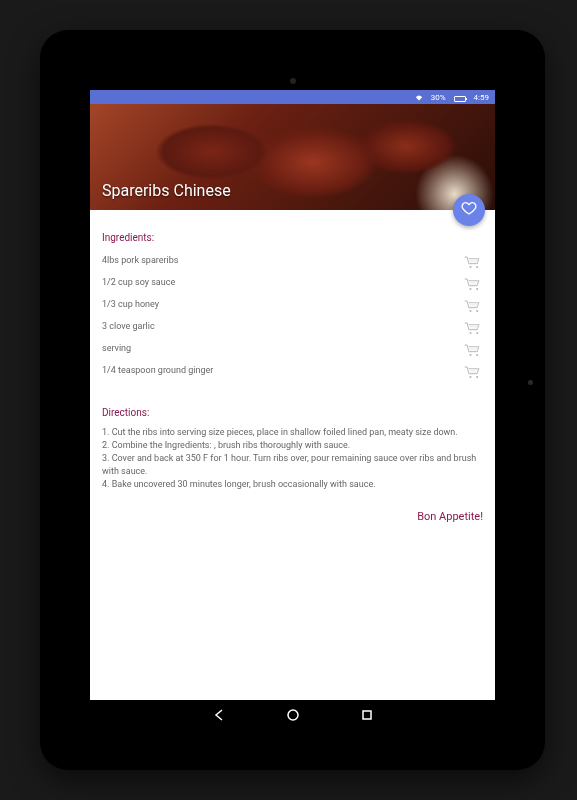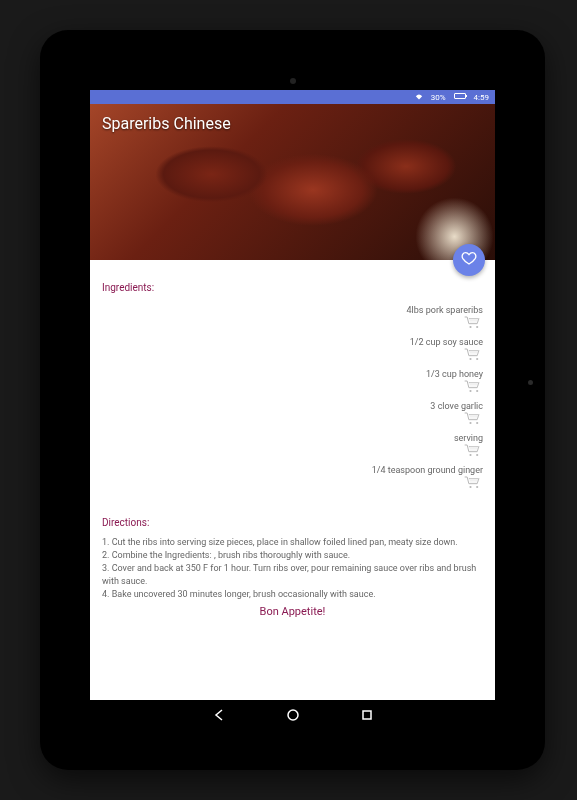--- a/index.html
+++ b/index.html
@@ -34,39 +34,40 @@
     height: 14px;
     background: #5a6fd4;
     display: flex;
     justify-content: flex-end;
     align-items: center;
     padding: 0 6px;
     gap: 6px;
     font-size: 8px;
     color: #fff;
   }
-  .status-icons { display:flex; align-items:flex-start; gap:8px; }
+  .status-icons { display:flex; align-items:flex-end; gap:8px; }
   .sys-icon { width:8px; height:8px; display:inline-block; }
   .battery {
     width: 12px; height: 6px; border: 1px solid #fff; border-radius: 1px;
     position: relative;
   }
   .battery::after {
     content: ""; position:absolute; right:-2px; top:1px; width:1px; height:2px; background:#fff;
   }
   .hero {
-    height: 156px;
+    height: 106px;
     position: relative;
     background:
       radial-gradient(ellipse 80px 40px at 30% 45%, #7a2515 0%, #5b1a10 60%, transparent 70%),
       radial-gradient(ellipse 90px 50px at 55% 55%, #9a3620 0%, #6b1f12 55%, transparent 72%),
       radial-gradient(ellipse 70px 38px at 78% 40%, #8a2e1a 0%, #5a180e 60%, transparent 72%),
       radial-gradient(circle 60px at 90% 85%, #e8dcc8 0%, transparent 65%),
       linear-gradient(135deg, #a44528 0%, #6b2012 35%, #2a0e08 100%);
     display:flex;
+    align-items:flex-end;
   }
   .hero-title {
     color:#fff;
     font-size:16px;
     padding:10px 12px;
     text-shadow:0 1px 2px rgba(0,0,0,.6);
   }
   .fab {
     position:absolute;
     right:10px;
@@ -89,39 +90,38 @@
     overflow-y:auto;
   }
   .section-title {
     color:#8a1a52;
     font-size:10px;
     margin: 6px 0 8px;
   }
   .ingredient-row {
     display:flex;
     justify-content:space-between;
-    align-items:flex-end;
+    align-items:flex-start;
     padding:4px 0;
     color:#666;
-    flex-direction:column;
   }
   .cart-icon {
     width:20px; height:14px; position:relative; opacity:.7;
   }
   .cart-icon svg { width:100%; height:100%; }
   .directions {
     color:#666;
     line-height:1.45;
     white-space:pre-line;
   }
   .bon {
-    text-align:center;
+    text-align:right;
     color:#8a1a52;
     font-size:11px;
-    margin-top:4px;
+    margin-top:19px;
   }
   .nav-bar {
     position:absolute;
     bottom:0;
     left:0; right:0;
     height:30px;
     background:#000;
     display:flex;
     justify-content:center;
     align-items:center;

